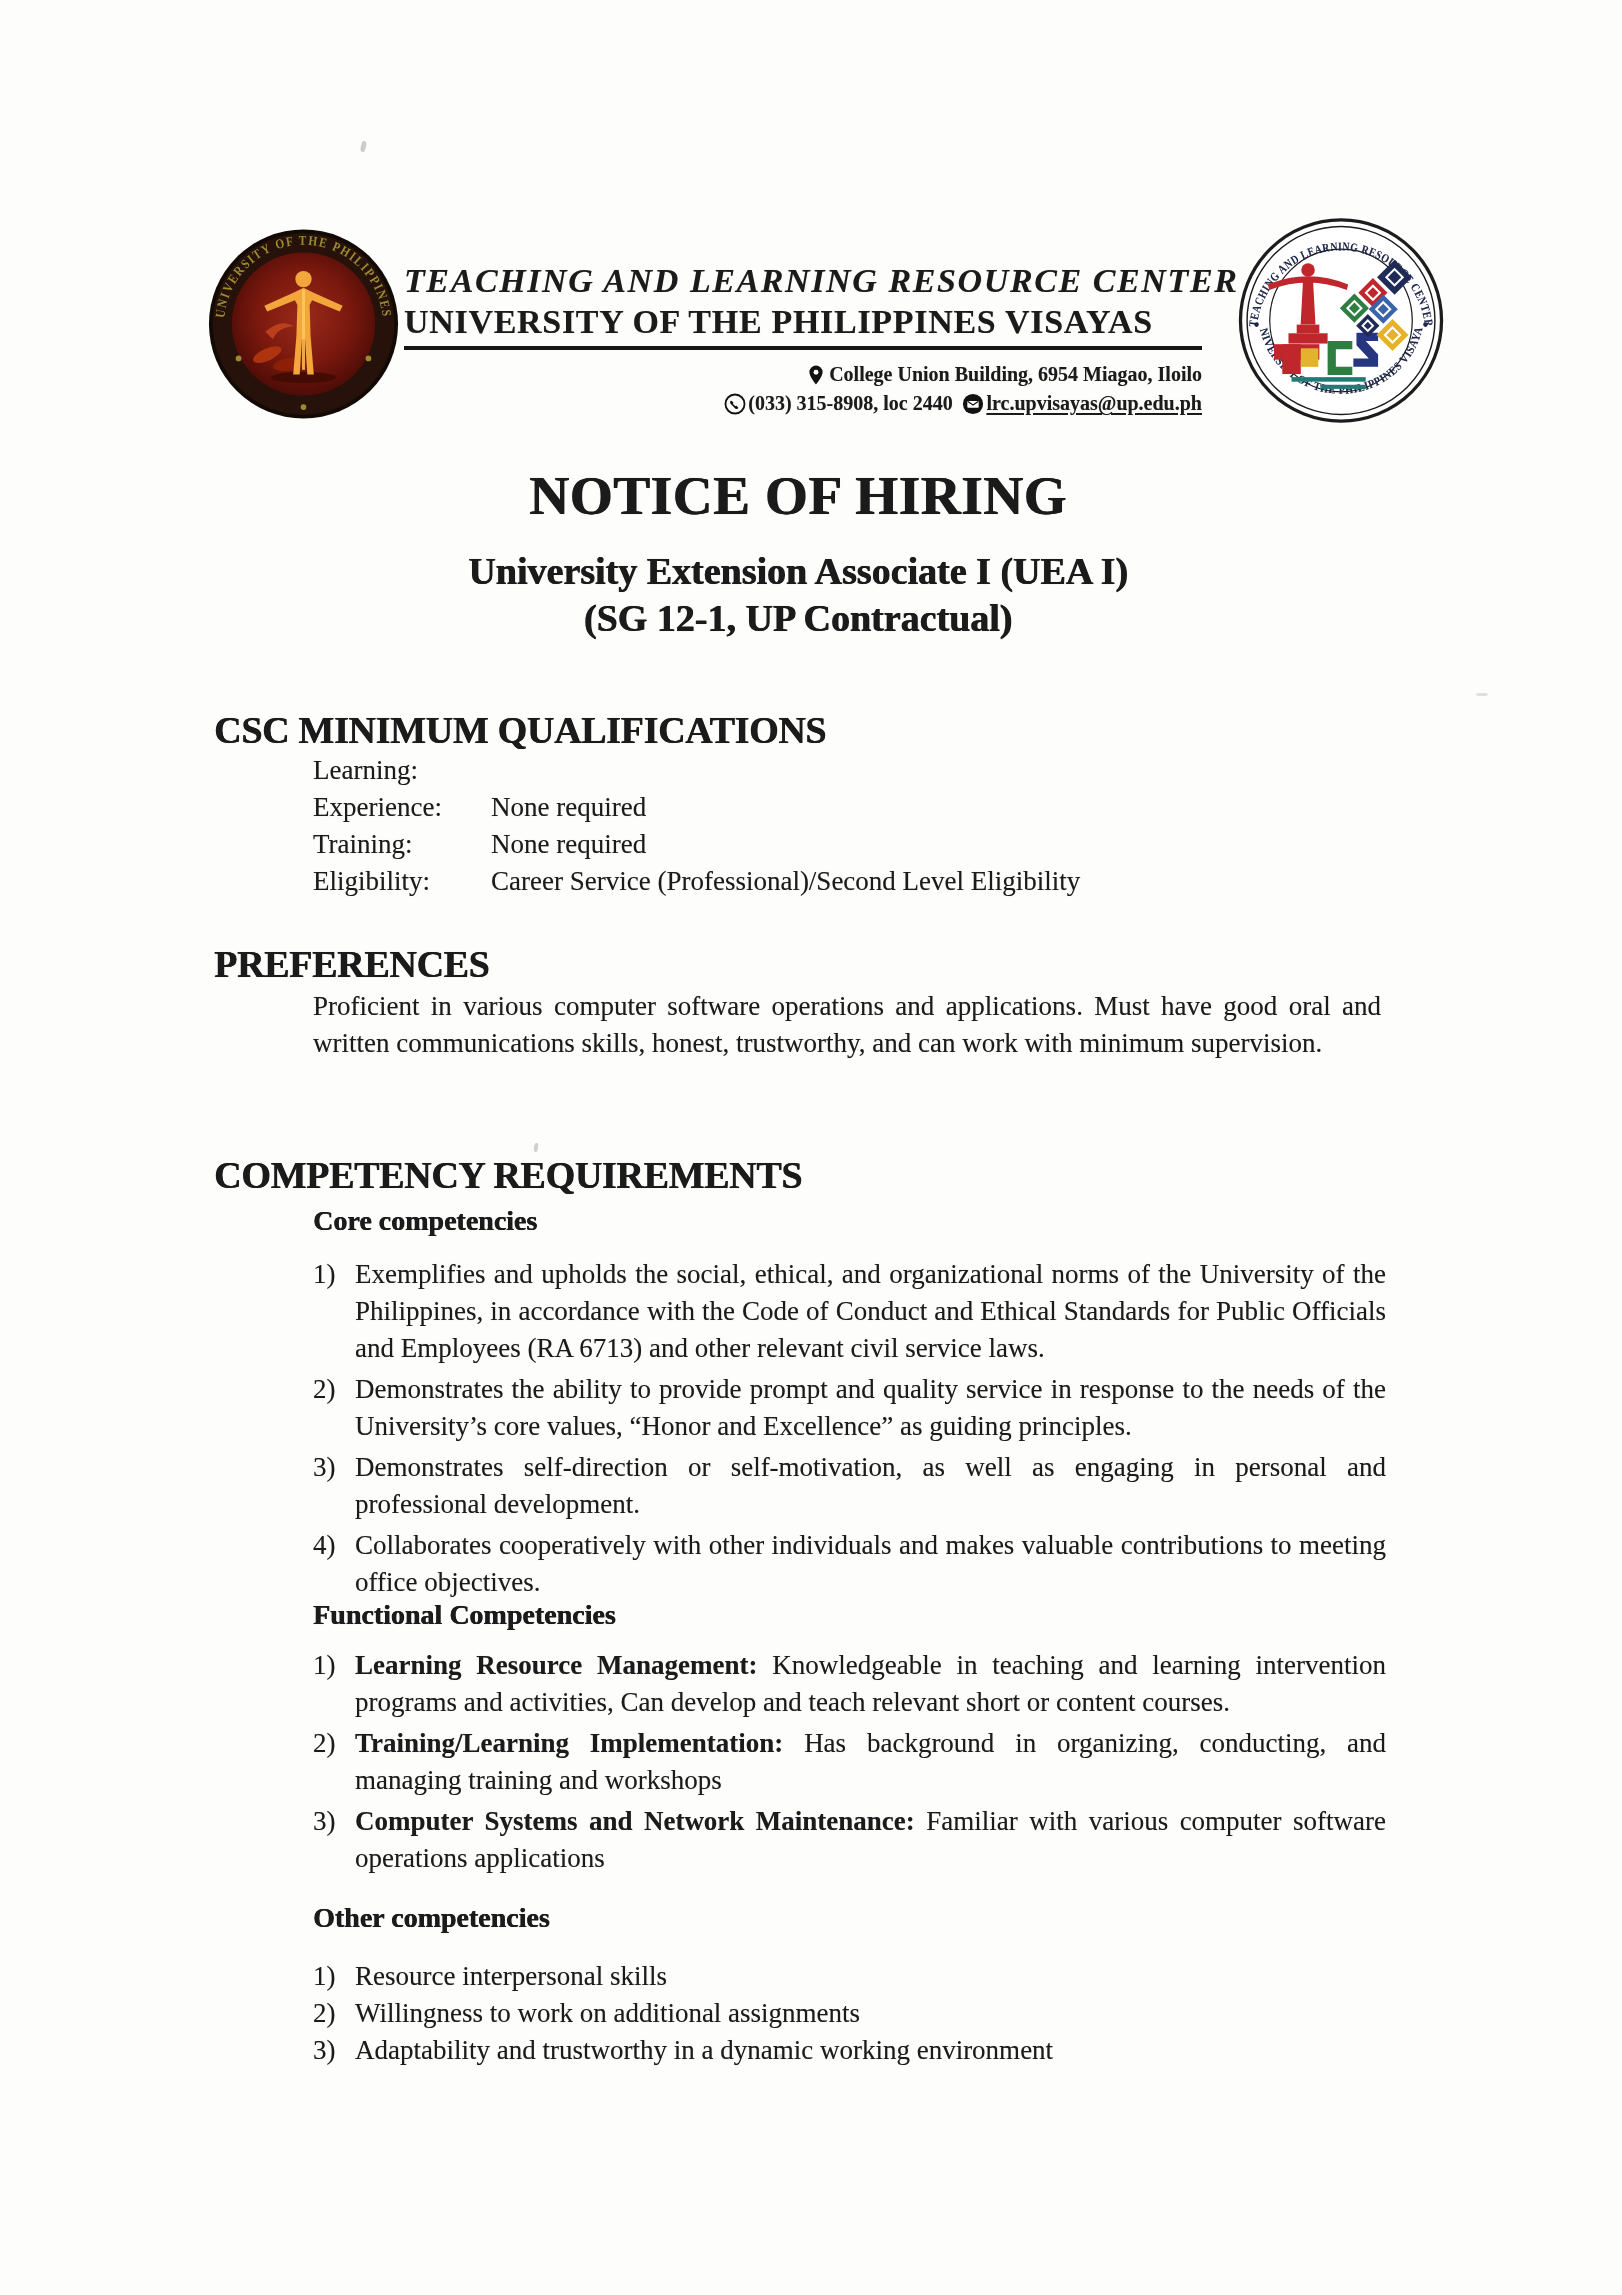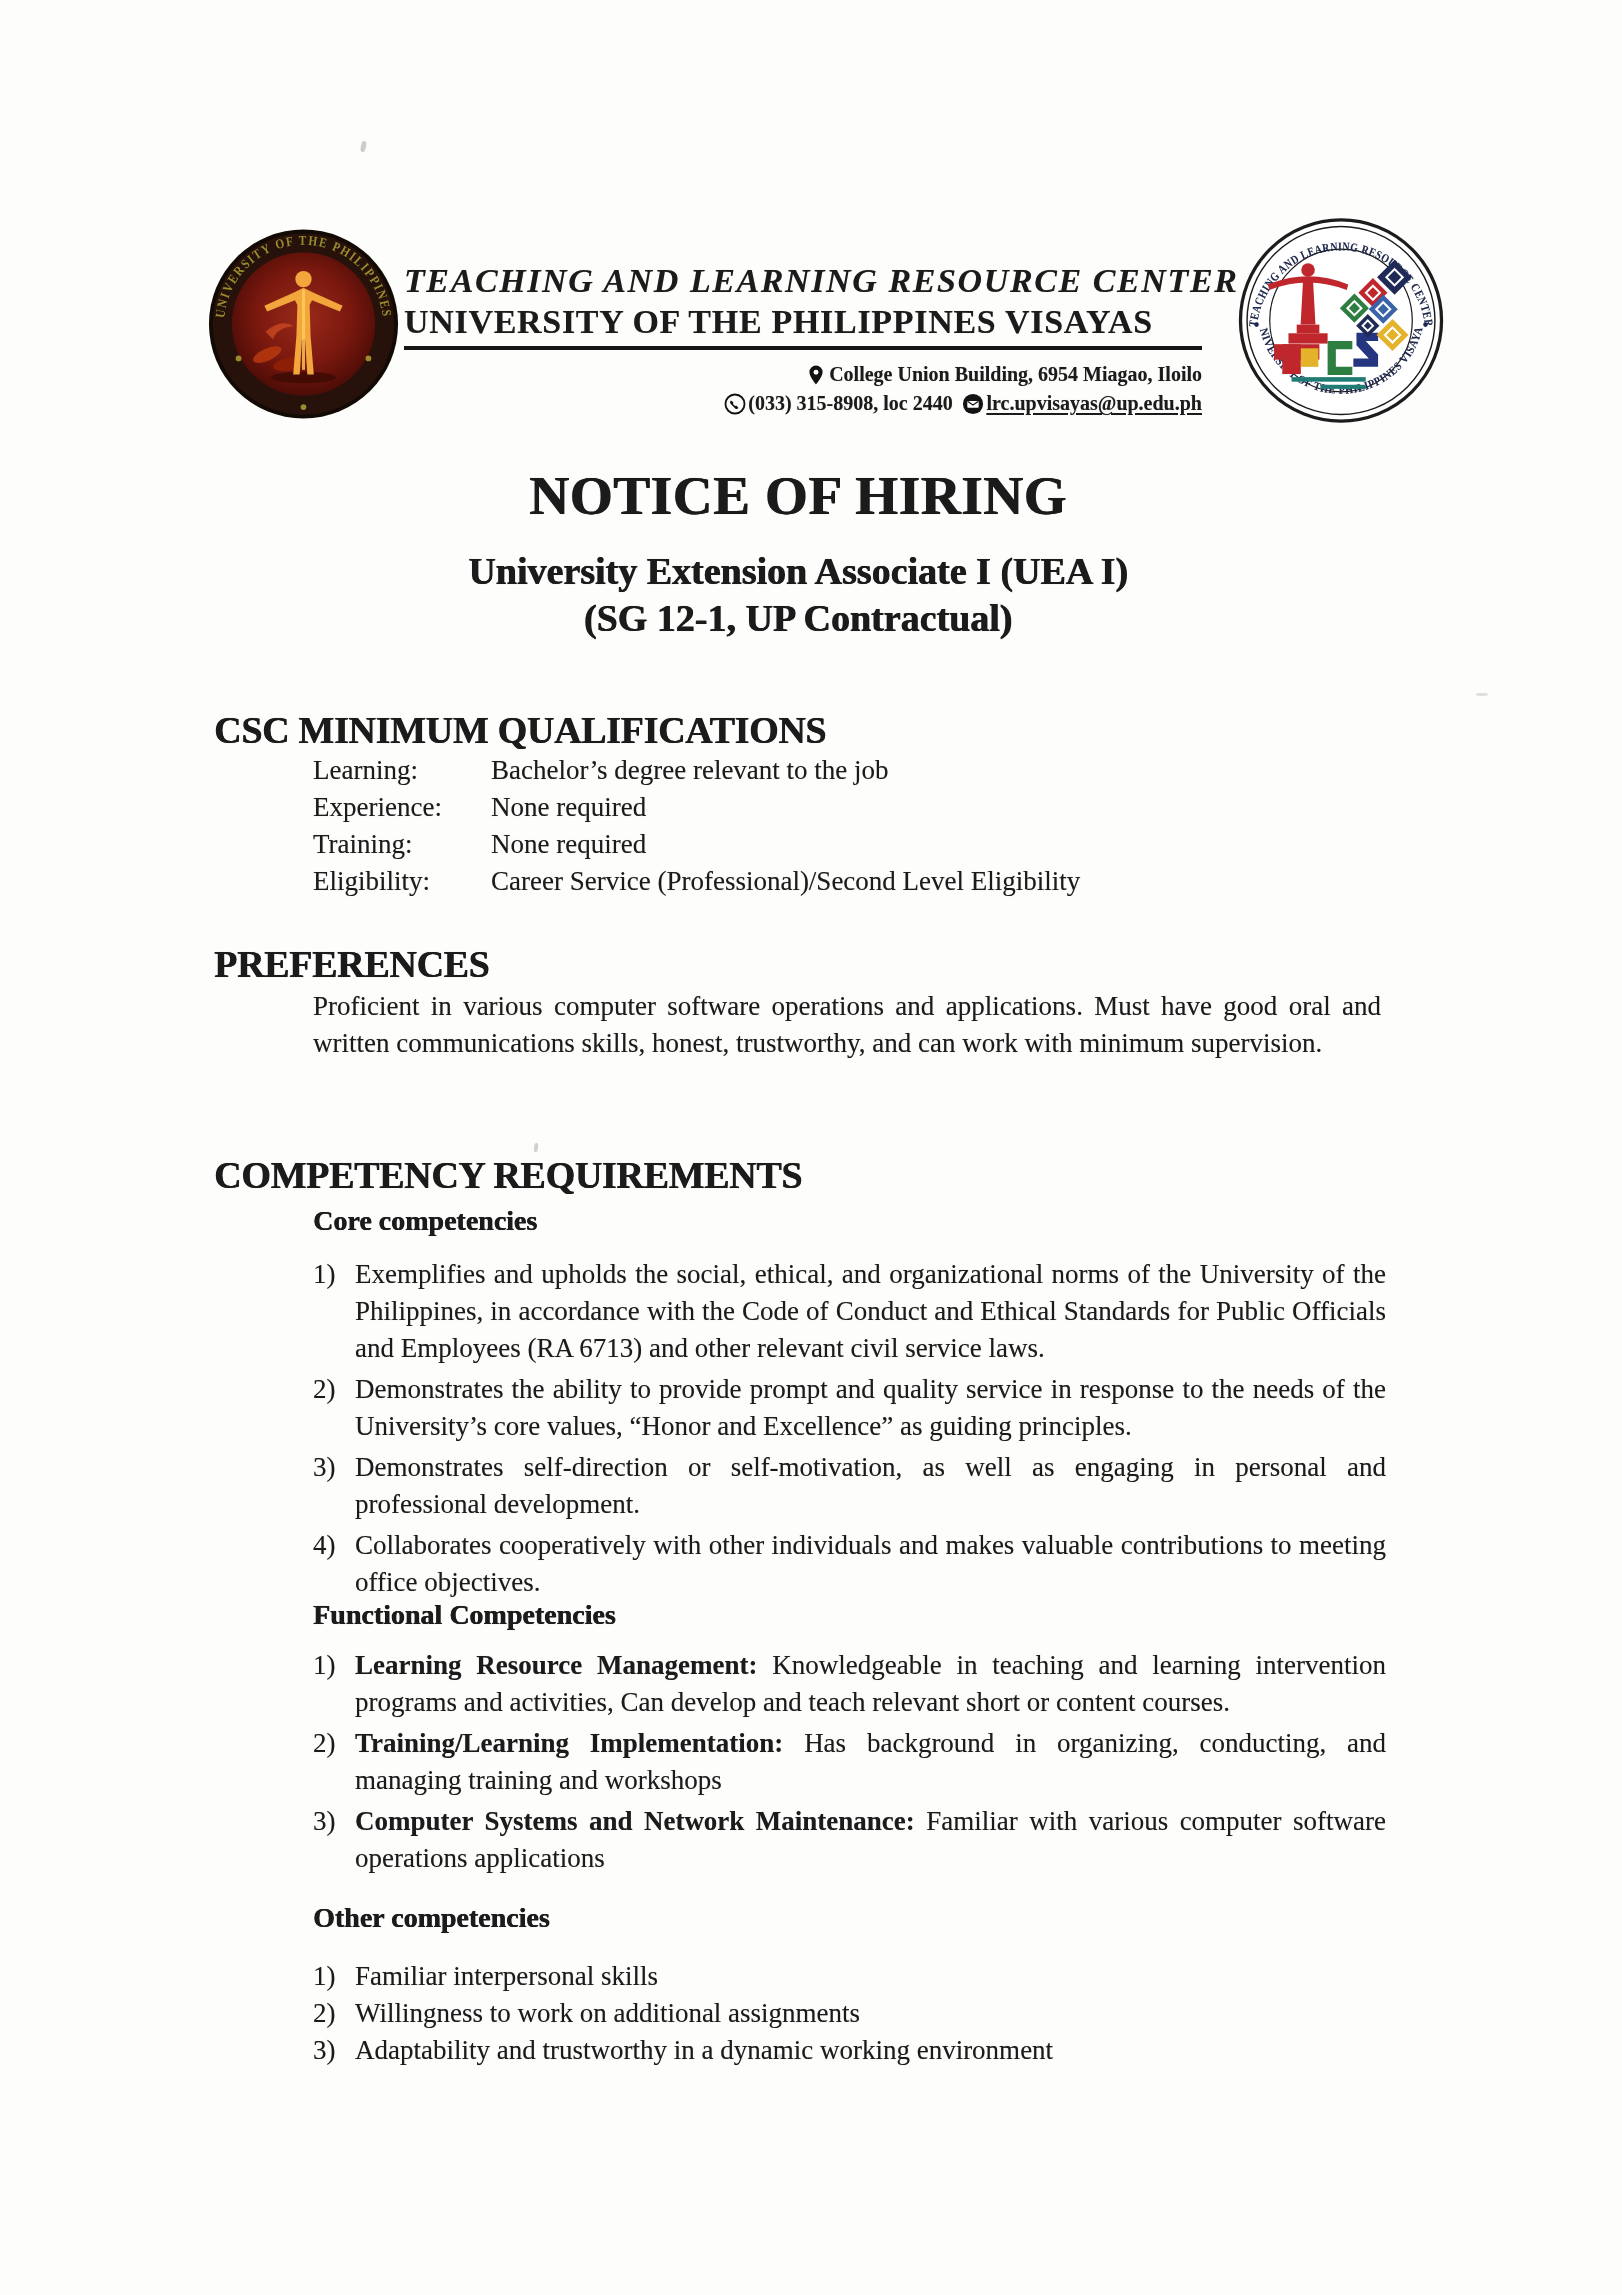--- a/index.html
+++ b/index.html
@@ -192,21 +192,20 @@
   </div>
 
   <div class="title-main">NOTICE OF HIRING</div>
   <div class="title-pos">University Extension Associate I (UEA I)</div>
   <div class="title-grade">(SG 12-1, UP Contractual)</div>
 
   <div class="h-sec" style="top:708px;">CSC MINIMUM QUALIFICATIONS</div>
   <div class="csc-rows">
     <div class="csc-row">
       <div class="csc-label">Learning:</div>
-      <div class="csc-value">Bachelor’s degree relevant to the job</div>
     </div>
     <div class="csc-row">
       <div class="csc-label">Experience:</div>
       <div class="csc-value">None required</div>
     </div>
     <div class="csc-row">
       <div class="csc-label">Training:</div>
       <div class="csc-value">None required</div>
     </div>
     <div class="csc-row">
@@ -253,21 +252,21 @@
     <div class="li">
       <div class="num">3)</div>
       <div class="txt"><span class="lead">Computer Systems and Network Maintenance:</span> <span>Familiar with various computer software operations applications</span></div>
     </div>
   </div>
 
   <div class="h-sub" style="top:1902px;">Other competencies</div>
   <div class="list other-list">
     <div class="li">
       <div class="num">1)</div>
-      <div class="txt">Familiar interpersonal skills</div>
+      <div class="txt">Resource interpersonal skills</div>
     </div>
     <div class="li">
       <div class="num">2)</div>
       <div class="txt">Willingness to work on additional assignments</div>
     </div>
     <div class="li">
       <div class="num">3)</div>
       <div class="txt">Adaptability and trustworthy in a dynamic working environment</div>
     </div>
   </div>

